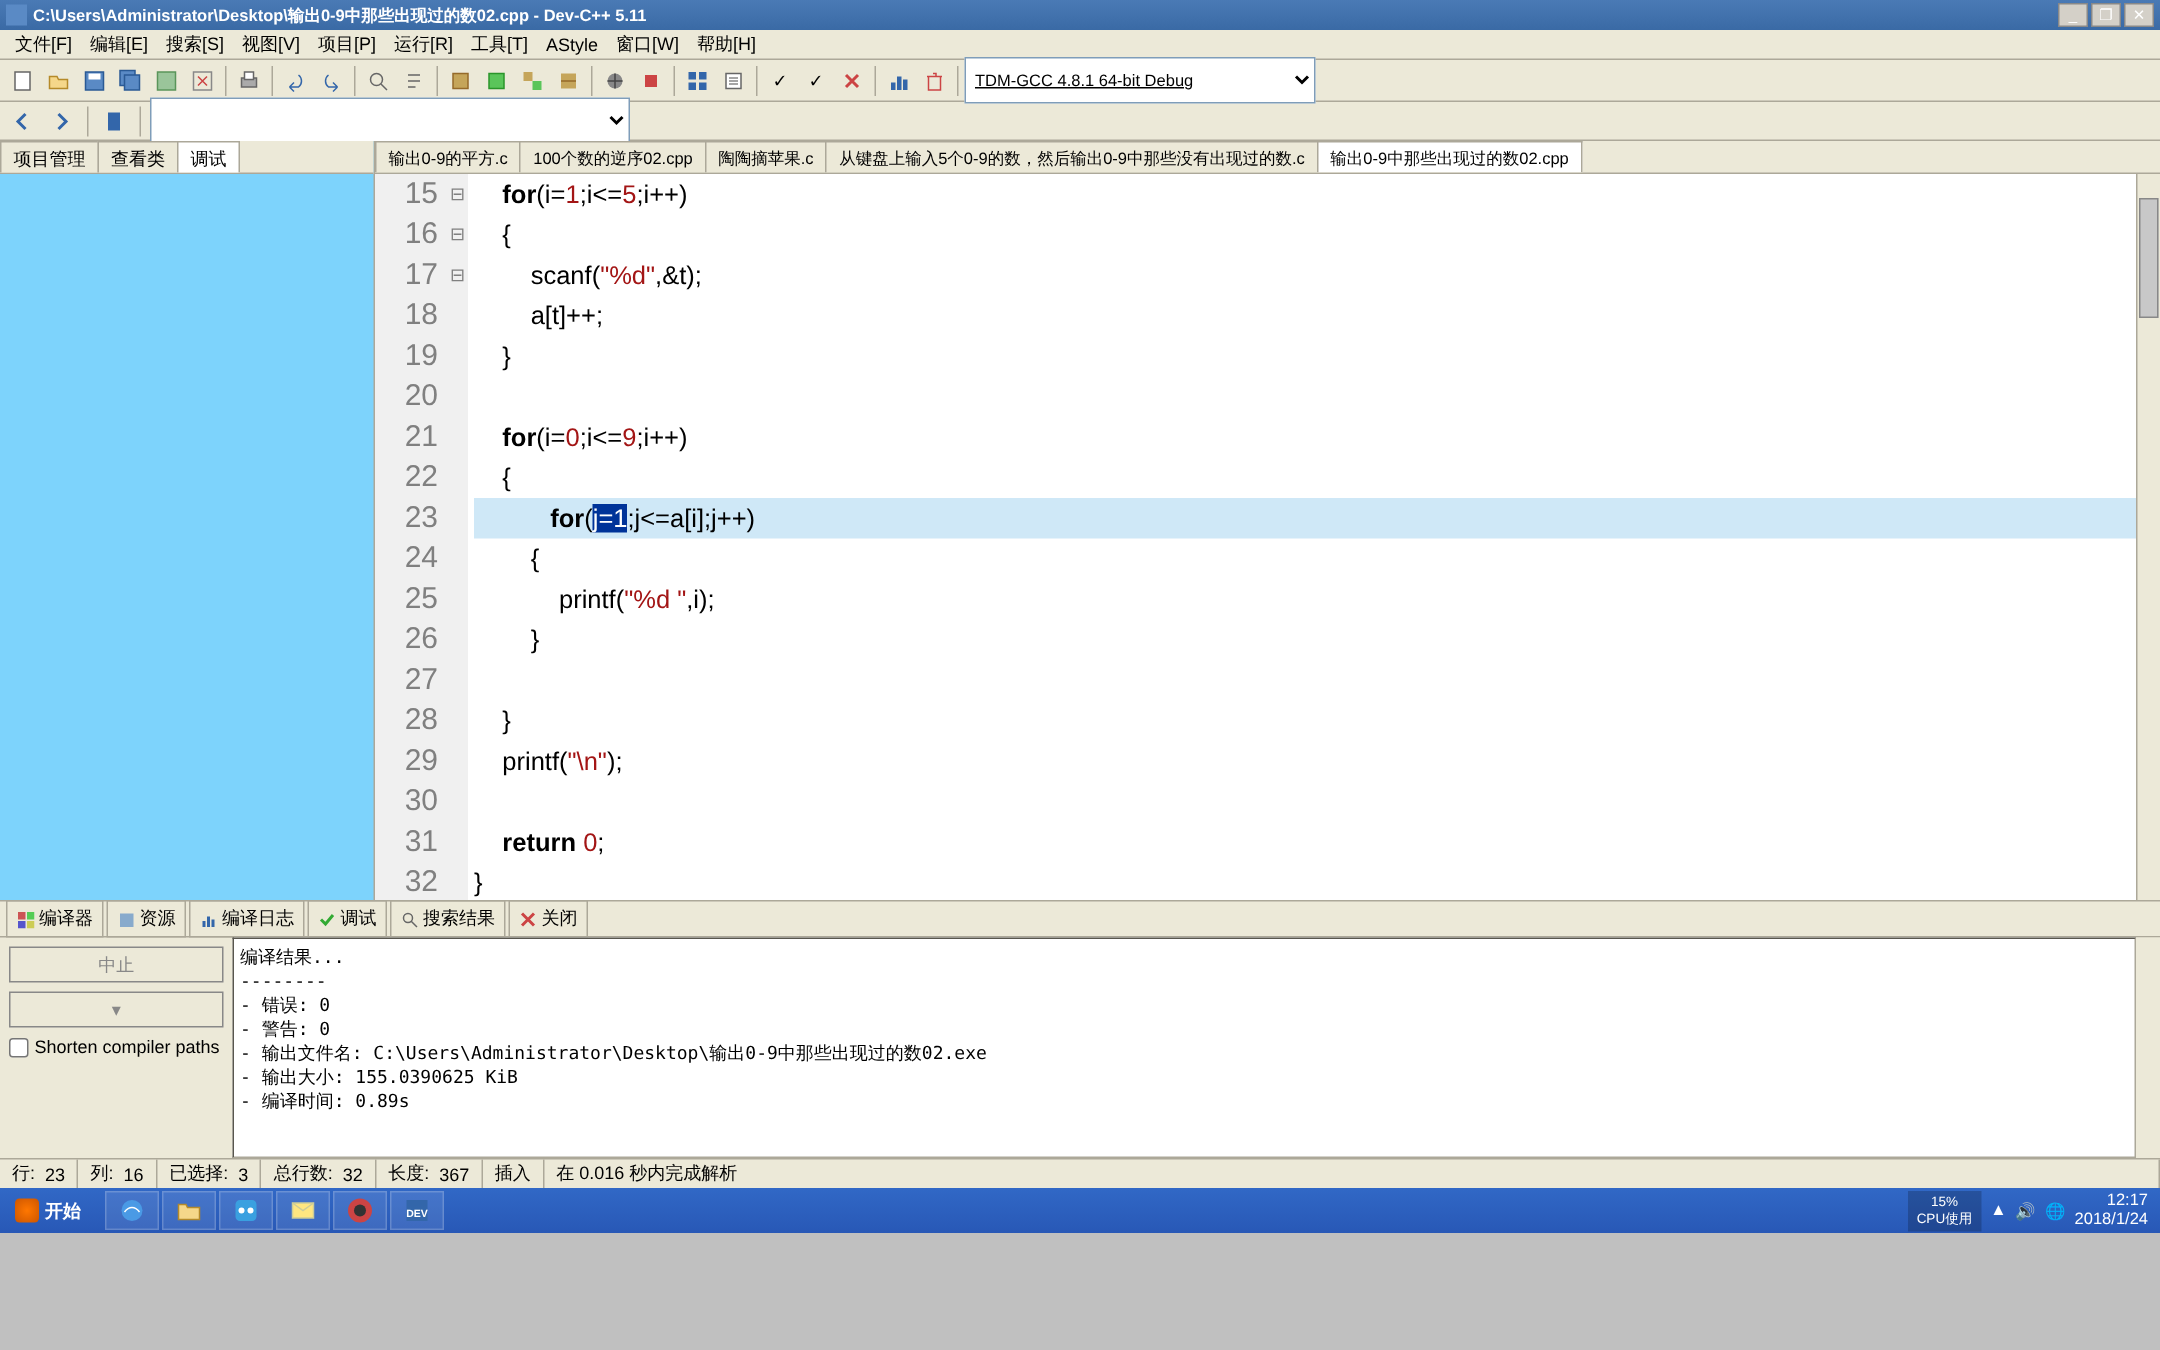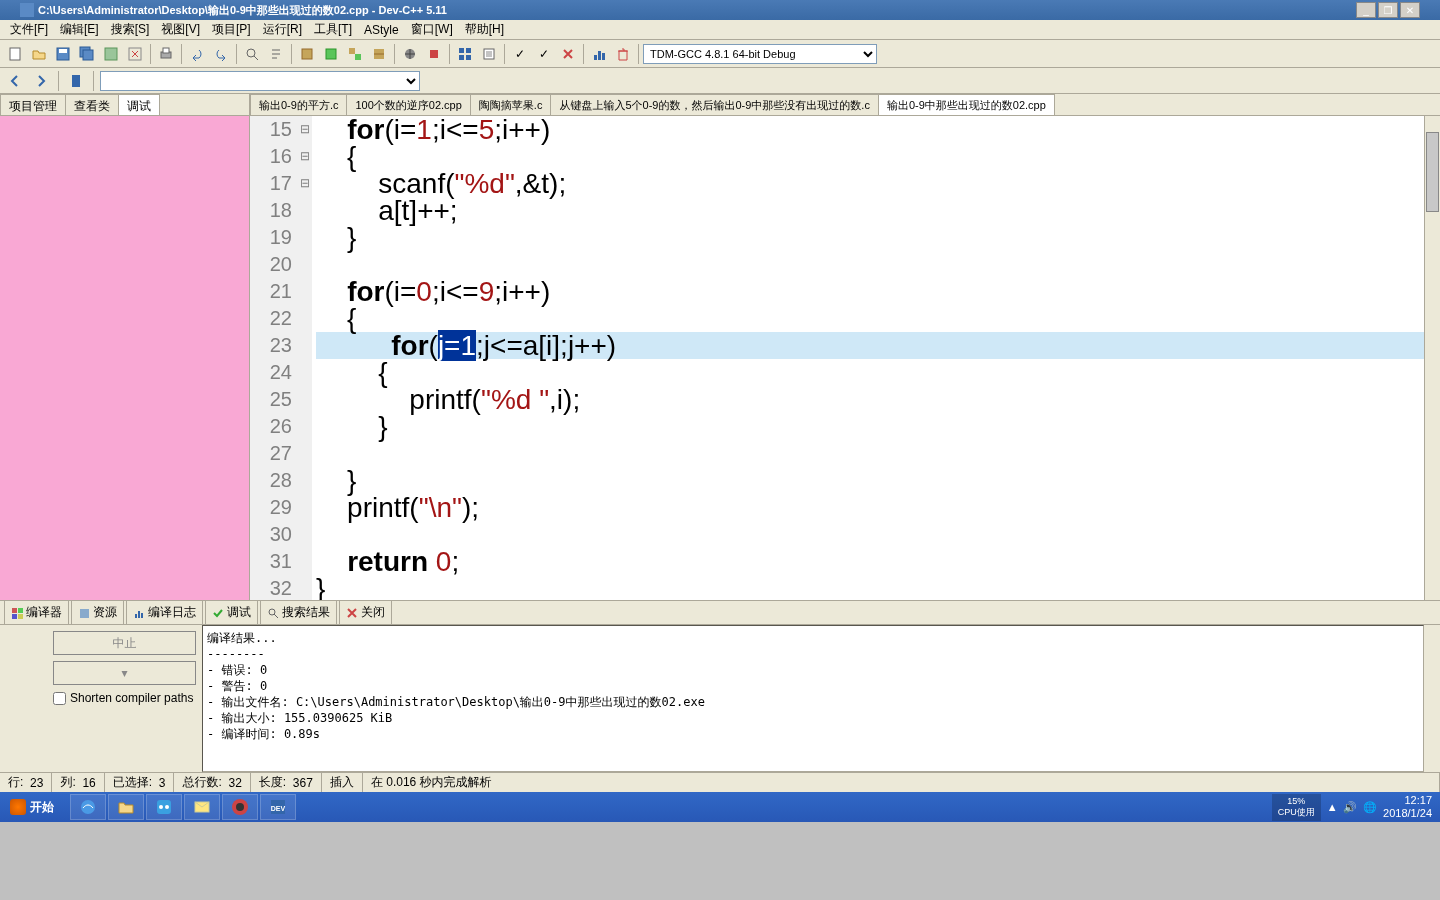--- a/index.html
+++ b/index.html
@@ -1,62 +1,62 @@
 <!DOCTYPE html>
 <html><head>
 <meta charset="utf-8">
 <style>
 * { margin: 0; padding: 0; box-sizing: border-box; font-family: "Microsoft YaHei", Tahoma, sans-serif; }
 body { background: #c0c0c0; width: 1440px; height: 900px; overflow: hidden; font-size: 12px; }
 
-.titlebar { background: linear-gradient(#4a7ab5, #3a6aa5); height: 20px; display: flex; align-items: center; padding: 0 20px; color: white; }
+.titlebar { background: linear-gradient(#4a7ab5, #3a6aa5); height: 20px; display: flex; align-items: center; padding: 0 4px; color: white; }
 .titlebar-icon { width: 14px; height: 14px; background: #5a8ac5; margin-right: 4px; }
 .titlebar-text { flex: 1; font-weight: bold; font-size: 11px; }
 .titlebar-btns { display: flex; gap: 2px; }
 .titlebar-btn { width: 20px; height: 16px; background: #d4d0c8; border: 1px solid #888; display: flex; align-items: center; justify-content: center; font-size: 10px; cursor: pointer; }
 
 .menubar { background: #ece9d8; height: 20px; display: flex; align-items: center; padding: 0 4px; border-bottom: 1px solid #aca899; }
 .menu-item { padding: 2px 6px; cursor: pointer; font-size: 12px; }
 
 .toolbar { background: #ece9d8; height: 28px; display: flex; align-items: center; padding: 2px 4px; border-bottom: 1px solid #aca899; gap: 2px; }
 .tool-btn { width: 22px; height: 22px; border: 1px solid transparent; display: flex; align-items: center; justify-content: center; cursor: pointer; }
 .tool-sep { width: 1px; height: 20px; background: #aca899; margin: 0 2px; }
-.tool-combo { height: 20px; border: 1px solid #7f9db9; background: white; font-size: 11px; padding: 0 2px; }
+.tool-combo { height: 31px; border: 1px solid #7f9db9; background: white; font-size: 11px; padding: 0 2px; text-decoration: underline; }
 
 .toolbar2 { background: #ece9d8; height: 26px; display: flex; align-items: center; padding: 2px 4px; border-bottom: 1px solid #aca899; gap: 4px; }
 
 .main-area { display: flex; height: 506px; background: #ece9d8; }
-.left-panel { width: 250px; background: #f9a8d4; border-right: 1px solid #aca899; }
+.left-panel { width: 250px; background: #7dd3fc; border-right: 1px solid #aca899; }
 .left-tabs { display: flex; background: #ece9d8; height: 22px; border-bottom: 1px solid #aca899; }
 .left-tab { padding: 3px 8px; border: 1px solid #aca899; border-bottom: none; background: #ece9d8; font-size: 12px; cursor: pointer; margin-right: -1px; }
 .left-tab.active { background: #fff; }
 
 .editor-area { flex: 1; display: flex; flex-direction: column; background: white; border-radius: 32px; }
 .editor-tabs { display: flex; background: #ece9d8; height: 22px; border-bottom: 1px solid #aca899; overflow: hidden; }
 .editor-tab { padding: 3px 8px; border: 1px solid #aca899; border-bottom: none; background: #ece9d8; font-size: 11px; cursor: pointer; white-space: nowrap; margin-right: -1px; }
 .editor-tab.active { background: #fff; }
 
 .editor-body { flex: 1; display: flex; background: white; position: relative; overflow: hidden; }
 .gutter { width: 48px; background: #f0f0f0; text-align: right; padding-right: 6px; color: #808080; font-family: Consolas, monospace; font-size: 20px; line-height: 27px; }
 .fold-col { width: 14px; background: #f0f0f0; font-family: monospace; font-size: 12px; line-height: 27px; text-align: center; color: #808080; }
-.code { flex: 1; font-family: Consolas, "Courier New", monospace; font-size: 28px; line-height: 27px; white-space: pre; padding-left: 4px; }
+.code { flex: 1; font-family: Consolas, "Courier New", monospace; font-size: 17px; line-height: 27px; white-space: pre; padding-left: 4px; }
 .code-line { height: 27px; }
 .code-line.hl { background: #cfe8f7; padding-left: 13px; }
 .kw { color: #000; font-weight: bold; }
 .str { color: #a31515; }
 .num { color: #a31515; }
 .sel { background: #003399; color: white; }
 .scroll-v { width: 16px; background: #ece9d8; border-left: 1px solid #aca899; position: relative; }
 .scroll-thumb { position: absolute; top: 16px; left: 1px; right: 1px; height: 80px; background: #c8c8c8; border: 1px solid #888; }
 
 .bottom-tabs { background: #ece9d8; height: 24px; display: flex; align-items: center; border-top: 1px solid #aca899; padding: 2px 4px; gap: 2px; }
 .btab { padding: 3px 6px; display: flex; align-items: center; gap: 3px; border: 1px solid #aca899; font-size: 12px; cursor: pointer; }
 .btab-ico { width: 12px; height: 12px; }
 
-.bottom-panel { display: flex; background: #ece9d8; height: 148px; border-top: 1px solid #aca899; padding-left: 47px; }
+.bottom-panel { display: flex; background: #ece9d8; height: 148px; border-top: 1px solid #aca899; }
 .bp-left { width: 155px; padding: 6px; display: flex; flex-direction: column; gap: 6px; }
 .bp-btn { height: 24px; background: #ece9d8; border: 1px solid #888; font-size: 12px; color: #888; }
 .bp-chk { display: flex; align-items: center; gap: 4px; font-size: 12px; }
 .bp-out { flex: 1; background: white; border: 1px inset #aca899; font-family: Consolas, monospace; font-size: 12px; padding: 4px; line-height: 16px; white-space: pre; overflow: hidden; position: relative; }
 .bp-scroll { width: 16px; background: #ece9d8; }
 
 .statusbar { background: #ece9d8; height: 20px; display: flex; align-items: center; border-top: 1px solid #aca899; font-size: 12px; }
 .sb-cell { padding: 0 8px; border-right: 1px solid #aca899; height: 100%; display: flex; align-items: center; }
 
 .taskbar { background: linear-gradient(#3168c6, #2858b6); height: 30px; display: flex; align-items: center; color: white; }

